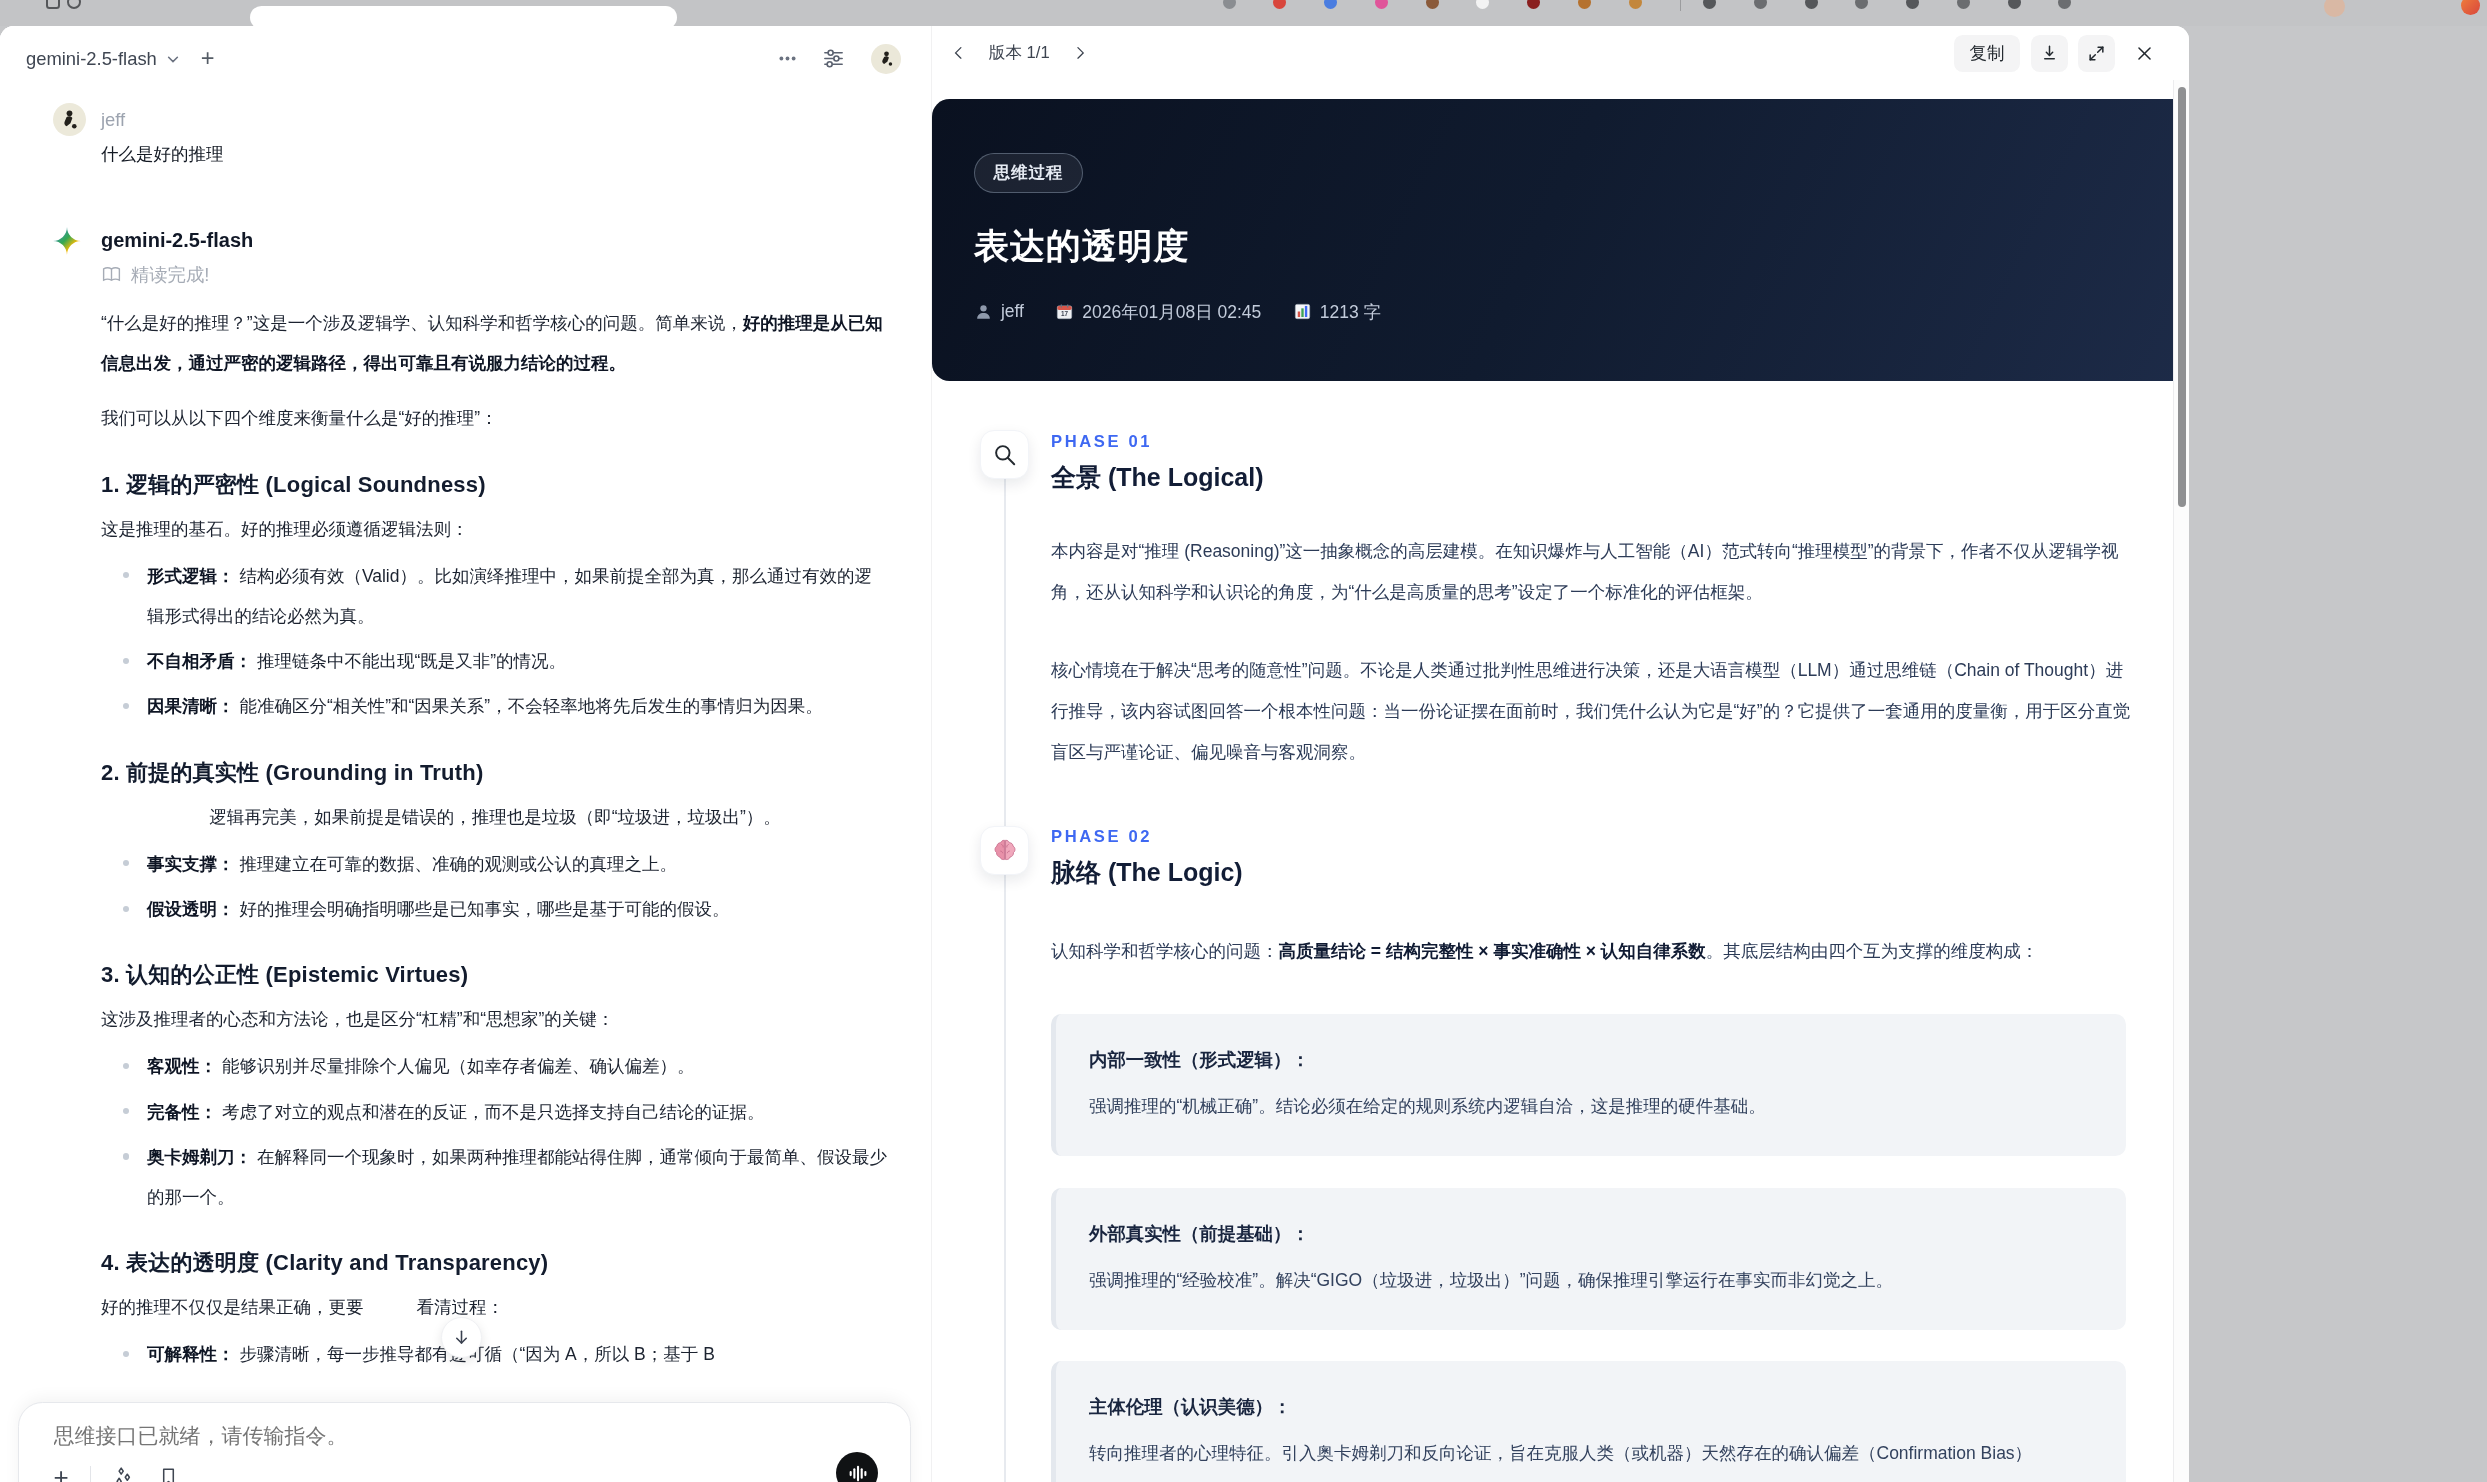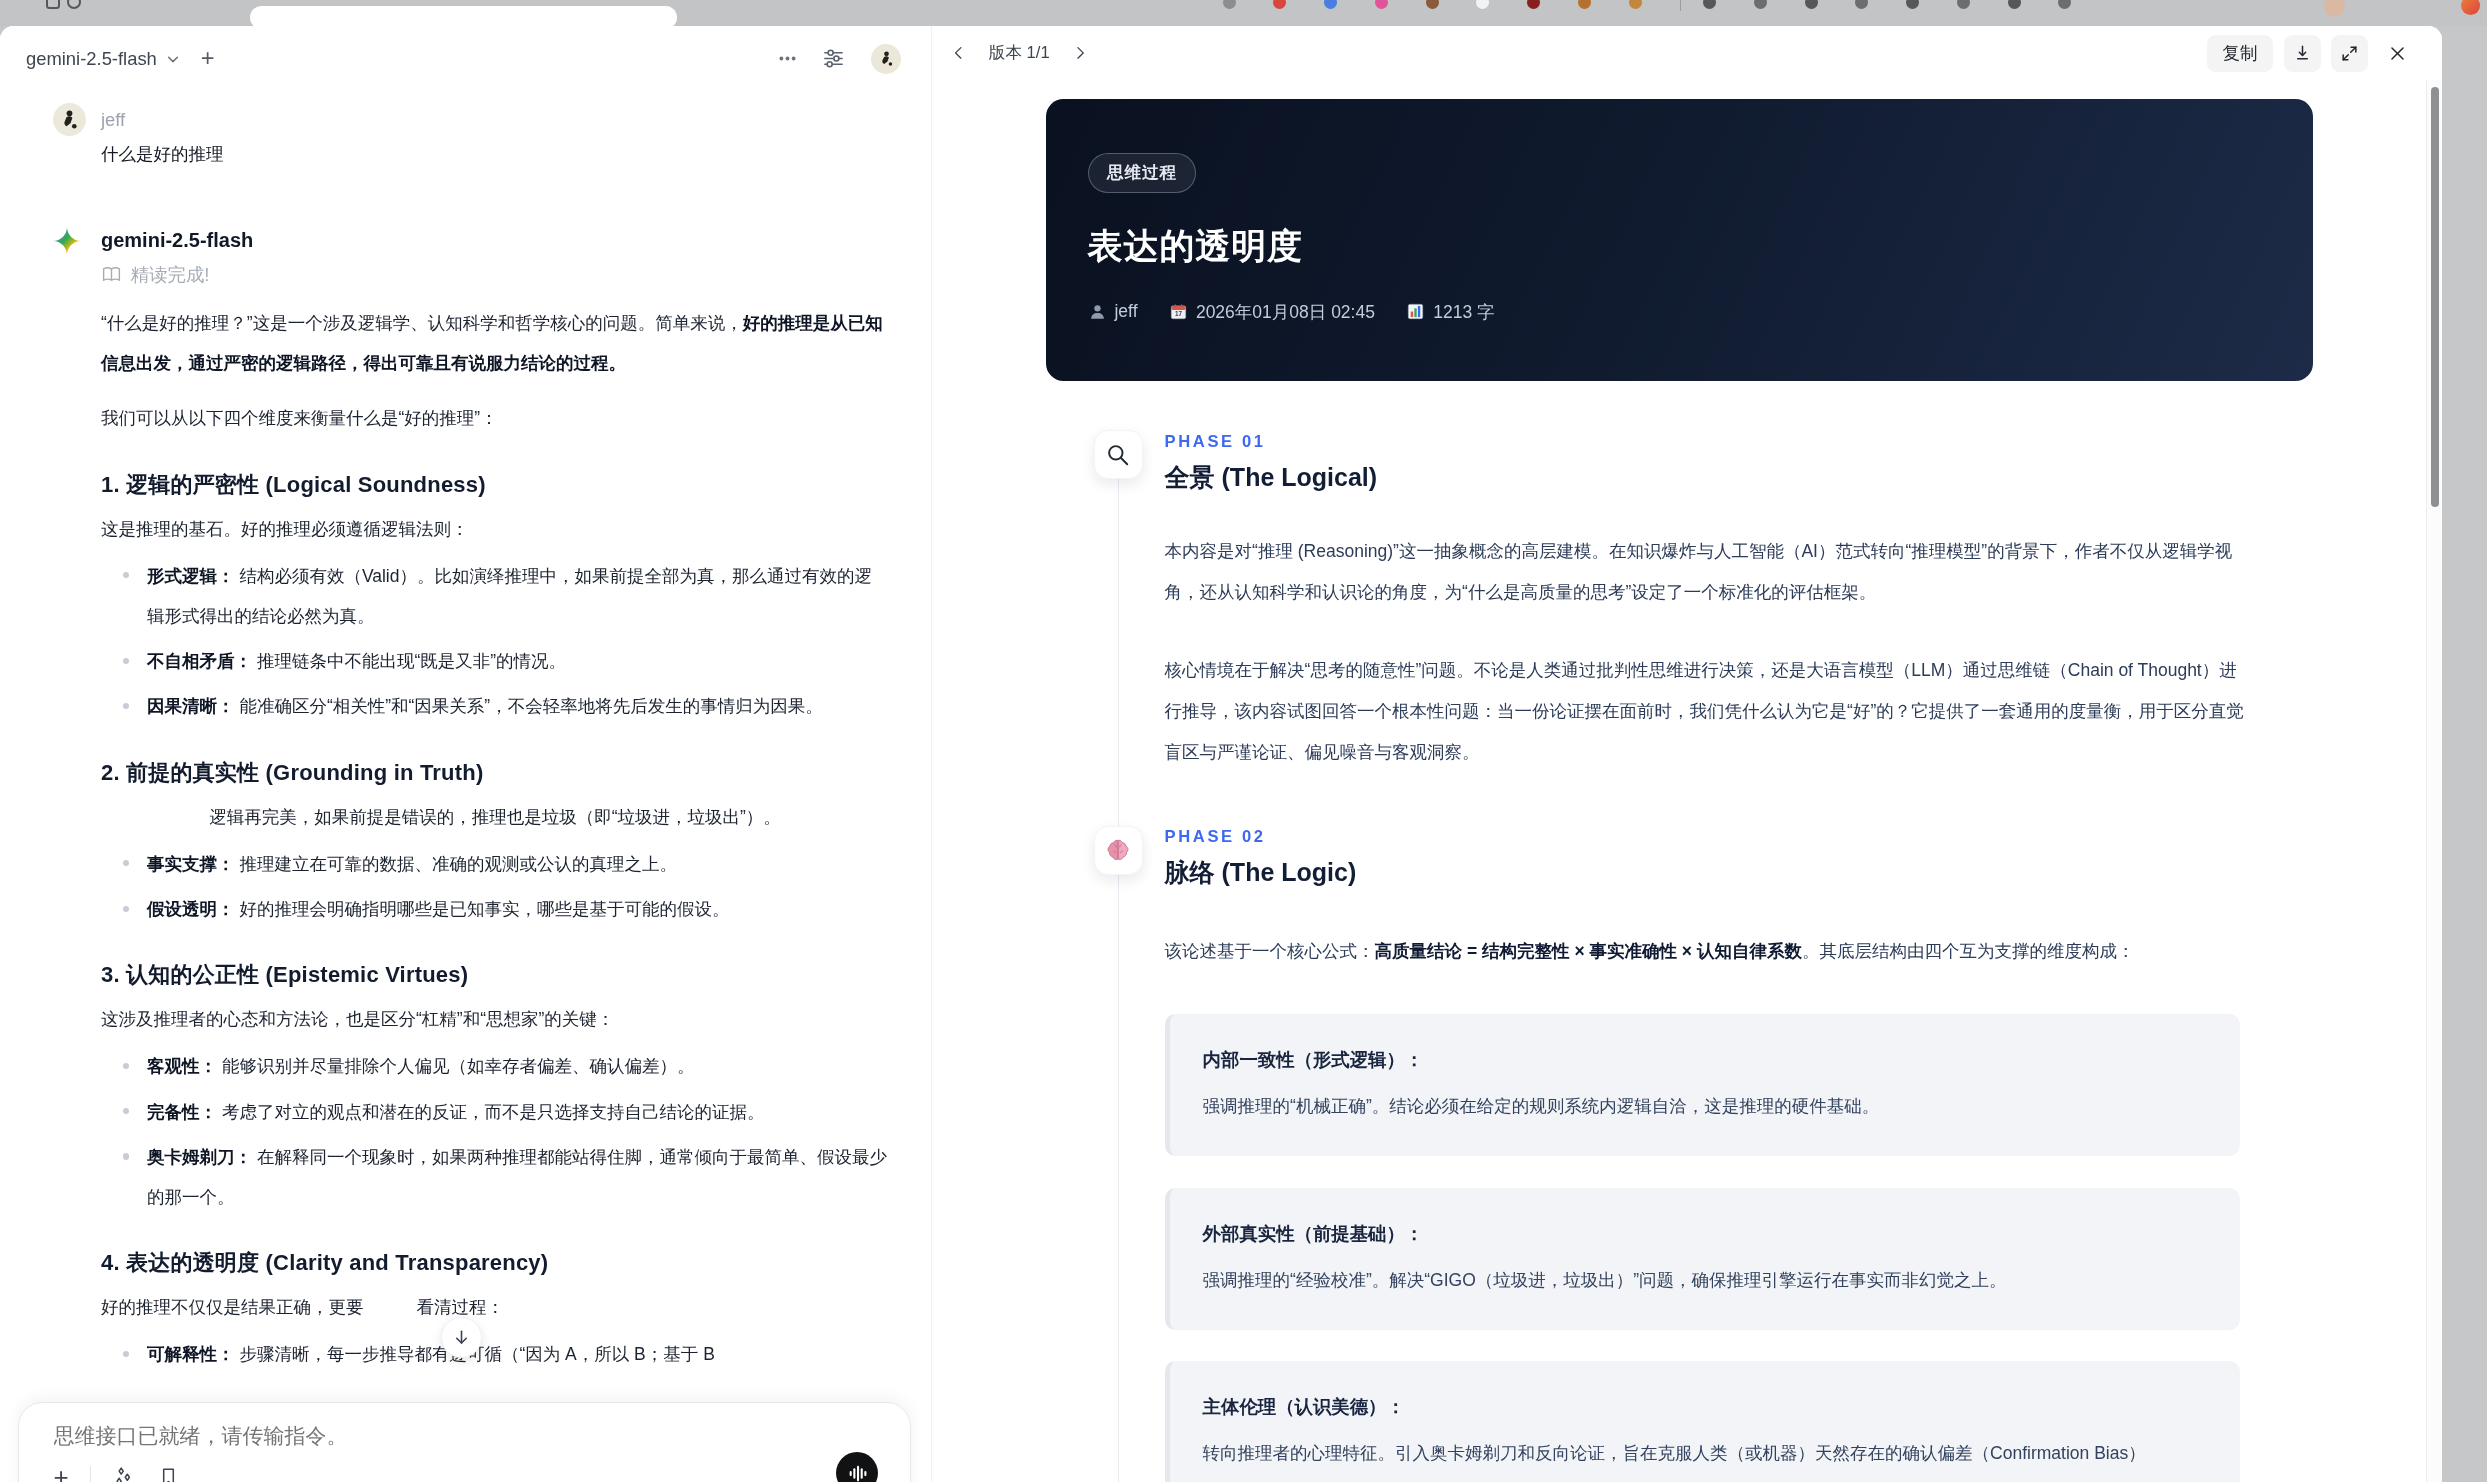--- a/index.html
+++ b/index.html
@@ -7,21 +7,21 @@
   body { font-family:"Liberation Sans","DejaVu Sans",sans-serif; background:#c6c7c9; position:relative; color:#1f2937; }
 
   
   .chrome { position:absolute; top:0; left:0; right:0; height:26px; background:#c3c4c6; }
   .addrbar { position:absolute; left:250px; top:6.1px; width:427px; height:23px; background:#fff; border-radius:11.4px; }
   .chrome-frag { position:absolute; top:-5.3px; width:14px; height:14px; border-radius:3.5px; border:2.2px solid #55575a; background:transparent; }
   .ext-dot { position:absolute; top:-4.4px; width:13px; height:13px; border-radius:50%; }
   .chrome-sep { position:absolute; top:0; width:0.9px; height:10.5px; background:#9b9c9e; }
 
   
-  .app { position:absolute; top:26px; left:0; width:2442px; height:1456px; background:#fff; border-radius:14px 14px 0 0; overflow:hidden; }
+  .app { position:absolute; top:26px; left:0; width:2189px; height:1456px; background:#fff; border-radius:14px 14px 0 0; overflow:hidden; }
 
   
   .left-panel { position:absolute; left:0; top:0; width:931px; height:100%; background:#fff; }
   .lp-header { position:absolute; top:0; left:0; right:0; height:65px; display:flex; align-items:center; padding:0 30px 0 26px; background:#fff; z-index:5; }
   .model-name { font-size:18.4px; color:#3f4652; font-weight:500; }
   .icon-btn { display:inline-flex; align-items:center; justify-content:center; background:none; border:none; cursor:pointer; color:#6b7280; }
   .plus-btn { font-size:23.6px; color:#555c66; margin-left:21px; font-weight:400; }
   .chev-down { margin-left:8.8px; }
   .lp-header .spacer { flex:1; }
   .hdr-avatar { width:30px; height:30px; border-radius:50%; background:#ebe8d9; margin-left:26px; display:flex; align-items:center; justify-content:center; overflow:hidden; }
@@ -378,21 +378,21 @@
             </svg>
           </div>
           <div class="sec-head">
             <div class="phase-label">PHASE 02</div>
             <div class="sec-title">脉络 (The Logic)</div>
           </div>
         </div>
         <div class="section" style="margin-top:0;">
           <div></div>
           <div class="sec-body">
-            <p style="margin-top:42px;"><span>该论述基于一个核心公式：</span><span class="b" style="color:#101b33;">高质量结论 = 结构完整性 × 事实准确性 × 认知自律系数</span><span>。其底层结构由四个互为支撑的维度构成：</span></p>
+            <p style="margin-top:42px;"><span>认知科学和哲学核心的问题：</span><span class="b" style="color:#101b33;">高质量结论 = 结构完整性 × 事实准确性 × 认知自律系数</span><span>。其底层结构由四个互为支撑的维度构成：</span></p>
 
             <div class="qbox" style="margin-top:42px;">
               <div class="qbox-title">内部一致性（形式逻辑）：</div>
               <div class="qbox-body">强调推理的“机械正确”。结论必须在给定的规则系统内逻辑自洽，这是推理的硬件基础。</div>
             </div>
             <div class="qbox">
               <div class="qbox-title">外部真实性（前提基础）：</div>
               <div class="qbox-body">强调推理的“经验校准”。解决“GIGO（垃圾进，垃圾出）”问题，确保推理引擎运行在事实而非幻觉之上。</div>
             </div>
             <div class="qbox">

